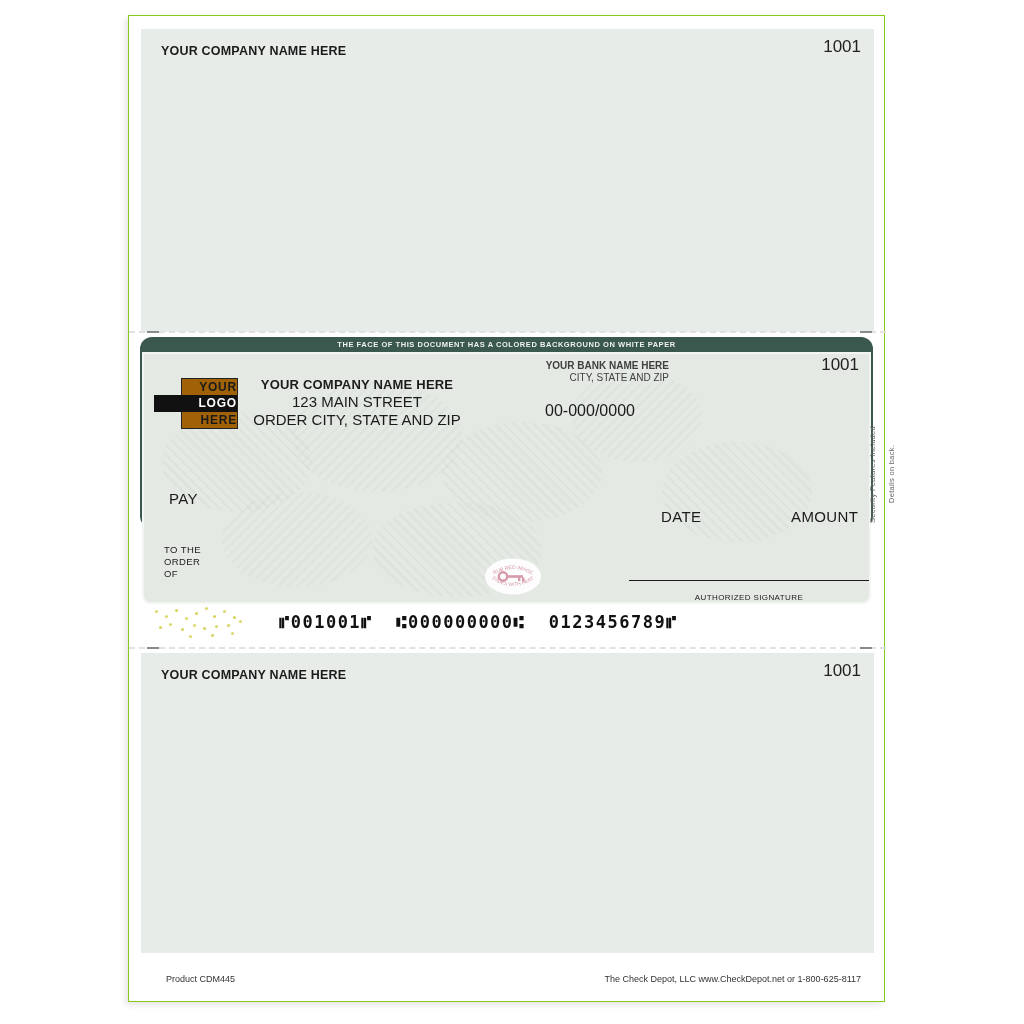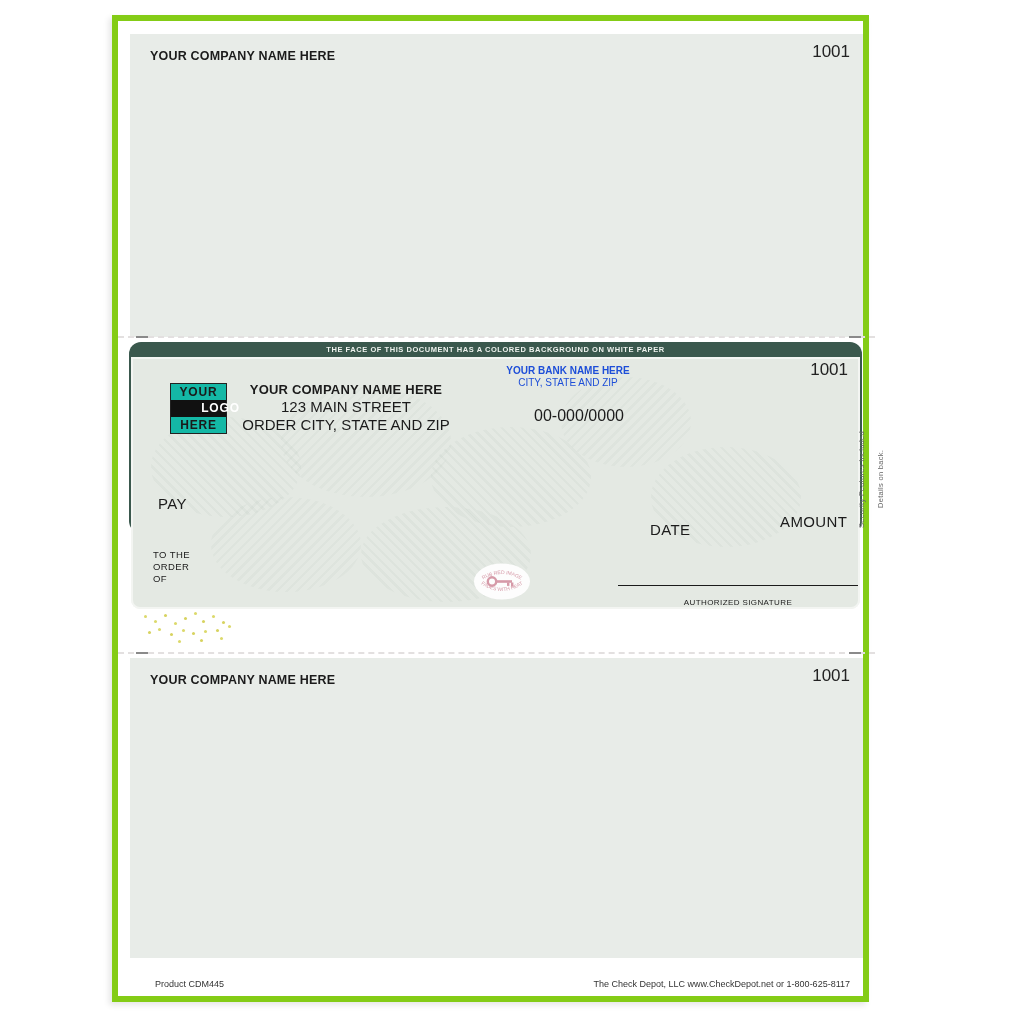--- a/index.html
+++ b/index.html
@@ -1,20 +1,20 @@
 <!DOCTYPE html>
 <html><head>
 <meta charset="utf-8">
 <style>
   html,body{margin:0;padding:0;width:1024px;height:1024px;background:#ffffff;
     font-family:"Liberation Sans", sans-serif;overflow:hidden;}
   *{box-sizing:border-box;}
 
-  .page{position:absolute;left:112px;top:15px;width:757px;height:987px;
-    background:#ffffff;border:6px solid #84cc16;
+  .page{position:absolute;left:128px;top:15px;width:757px;height:987px;
+    background:#ffffff;border:1px solid #84cc16;
     box-shadow:-3px 3px 6px rgba(0,0,0,0.10);}
 
   
   .stub{position:absolute;left:12px;width:733px;background:#e8ece8;}
   .stub-top{top:13px;height:303px;}
   .stub-bottom{top:637px;height:300px;}
   .stub-company{position:absolute;left:20px;top:15px;font-size:12.5px;font-weight:bold;
     color:#1b1b1b;letter-spacing:.2px;}
   .stub-number{position:absolute;right:13px;top:8px;font-size:17px;color:#222;}
 
@@ -36,40 +36,40 @@
     box-shadow:inset 0 0 0 2px rgba(255,255,255,.55);}
 
   
   .wm{position:absolute;border-radius:50%;opacity:.55;pointer-events:none;}
   .wm.a{background:repeating-linear-gradient(45deg,rgba(151,170,158,.16) 0 2.5px,rgba(255,255,255,0) 2.5px 7px);}
   .wm.b{background:repeating-linear-gradient(135deg,rgba(151,170,158,.14) 0 2.5px,rgba(255,255,255,0) 2.5px 7px);}
 
   .check-number{position:absolute;top:3px;right:12px;font-size:17px;color:#222;}
 
   .logo-box{position:absolute;left:39px;top:26px;width:57px;height:51px;
-    border:1px solid #222;background:#14b8a6;display:flex;flex-direction:column;}
+    border:1px solid #222;background:#a16207;display:flex;flex-direction:column;align-items:flex-end;}
   .logo-row{flex:1;display:flex;align-items:center;justify-content:center;
     font-size:12px;font-weight:bold;letter-spacing:.8px;color:#1a1a1a;}
   .logo-row.inv{background:#111;color:#fff;padding-left:44px;}
 
   .company{position:absolute;left:100px;top:25px;width:230px;text-align:center;color:#1b1b1b;}
   .company-name{font-size:13px;font-weight:bold;letter-spacing:.2px;}
   .company-line{font-size:15px;margin-top:1px;}
 
-  .bank{position:absolute;left:347px;top:8px;width:180px;text-align:center;color:#1d4ed8;}
+  .bank{position:absolute;left:347px;top:8px;width:180px;text-align:right;color:#404040;}
   .bank-name{font-size:10px;font-weight:bold;}
   .bank-line{font-size:10px;margin-top:1px;}
   .fraction{position:absolute;left:358px;top:50px;width:180px;text-align:center;
     font-size:16px;color:#1b1b1b;}
 
   .lbl{position:absolute;font-size:15px;color:#1b1b1b;letter-spacing:.4px;}
   .lbl-pay{left:27px;top:138px;}
   .order-block{position:absolute;left:22px;top:192px;font-size:9.5px;line-height:12px;
     color:#1b1b1b;letter-spacing:.4px;}
-  .lbl-date{left:519px;top:156px;margin-top:8px;}
+  .lbl-date{left:519px;top:156px;}
   .lbl-amount{left:649px;top:156px;}
 
   .heat-seal{position:absolute;left:341px;top:204px;width:60px;height:41px;}
 
   .sig{position:absolute;left:487px;top:228px;width:240px;}
   .sig-line{border-top:1.5px solid #1b1b1b;}
   .sig-label{text-align:center;font-size:8px;letter-spacing:.4px;color:#1b1b1b;margin-top:12px;}
 
   
   .security-vertical{position:absolute;left:746px;top:325px;height:266px;width:13px;
@@ -180,20 +180,21 @@
   <aside class="security-vertical">
     <span>Security Features Included</span>
     <svg width="9" height="10" viewBox="0 0 9 10">
       <rect x="1" y="4.5" width="7" height="5" rx="1" fill="none" stroke="#666" stroke-width="1"></rect>
       <path d="M 2.5 4.5 V 3 A 2 2 0 0 1 6.5 3 V 4.5" fill="none" stroke="#666" stroke-width="1"></path>
     </svg>
     <span>Details on back.</span>
   </aside>
 
   <div class="specks"></div>
+  <div class="micr">⑈001001⑈  ⑆000000000⑆  0123456789⑈</div>
 
   <div class="perf perf-bottom"></div>
 
   <section class="stub stub-bottom">
     <span class="stub-company">YOUR COMPANY NAME HERE</span>
     <span class="stub-number">1001</span>
   </section>
 
   <footer class="foot">
     <span class="foot-left">Product CDM445</span>

